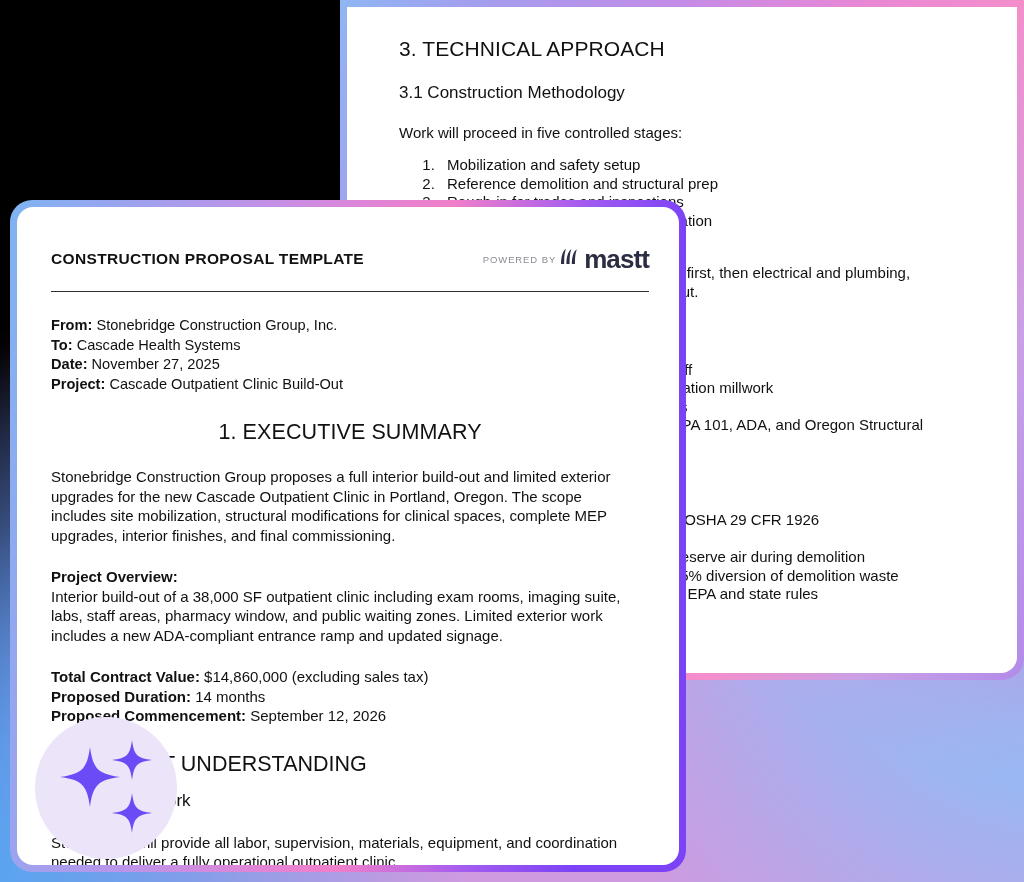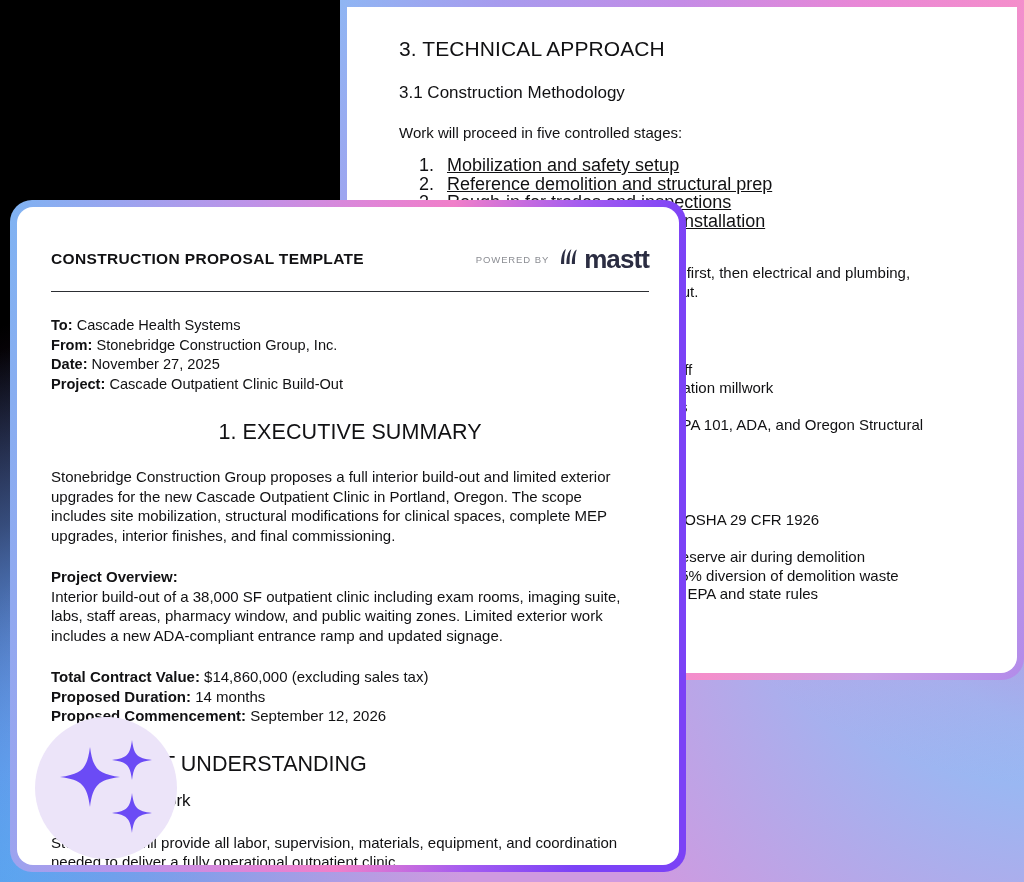--- a/index.html
+++ b/index.html
@@ -104,44 +104,42 @@
     margin-bottom: 20px;
   }
   .para {
     font-size: 15px;
     line-height: 19px;
     color: #111113;
     margin-bottom: 14px;
   }
   ol.numbered {
     margin: 0 0 12px 40px;
-    font-size: 18px;
+    font-size: 15px;
     line-height: 18.5px;
     color: #111113;
-    text-decoration: underline;
   }
   ol.numbered li { padding-left: 8px; }
 
   
   .tmpl-head {
     display: flex;
     align-items: center;
     justify-content: space-between;
     padding: 0 10px 0 10px;
   }
   .tmpl-title {
     font-size: 15.5px;
     font-weight: bold;
     letter-spacing: 0.35px;
     color: #111113;
   }
   .powered {
     display: flex;
     align-items: center;
-    gap: 7px;
   }
   .powered-label {
     font-size: 9.5px;
     letter-spacing: 0.9px;
     color: #8b8d93;
     font-weight: 400;
   }
   .mastt-wrap { display: flex; align-items: center; gap: 4px; }
   .mastt-word {
     font-size: 26px;
@@ -268,26 +266,26 @@
               </span>
               <span class="mastt-word">mastt</span>
             </span>
           </div>
         </div>
 
         <div class="rule"></div>
 
         <div class="meta">
           <div>
+            <b>From:</b>
+            <span>Stonebridge Construction Group, Inc.</span>
+          </div>
+          <div>
             <b>To:</b>
             <span>Cascade Health Systems</span>
-          </div>
-          <div>
-            <b>From:</b>
-            <span>Stonebridge Construction Group, Inc.</span>
           </div>
           <div>
             <b>Date:</b>
             <span>November 27, 2025</span>
           </div>
           <div>
             <b>Project:</b>
             <span>Cascade Outpatient Clinic Build-Out</span>
           </div>
         </div>

